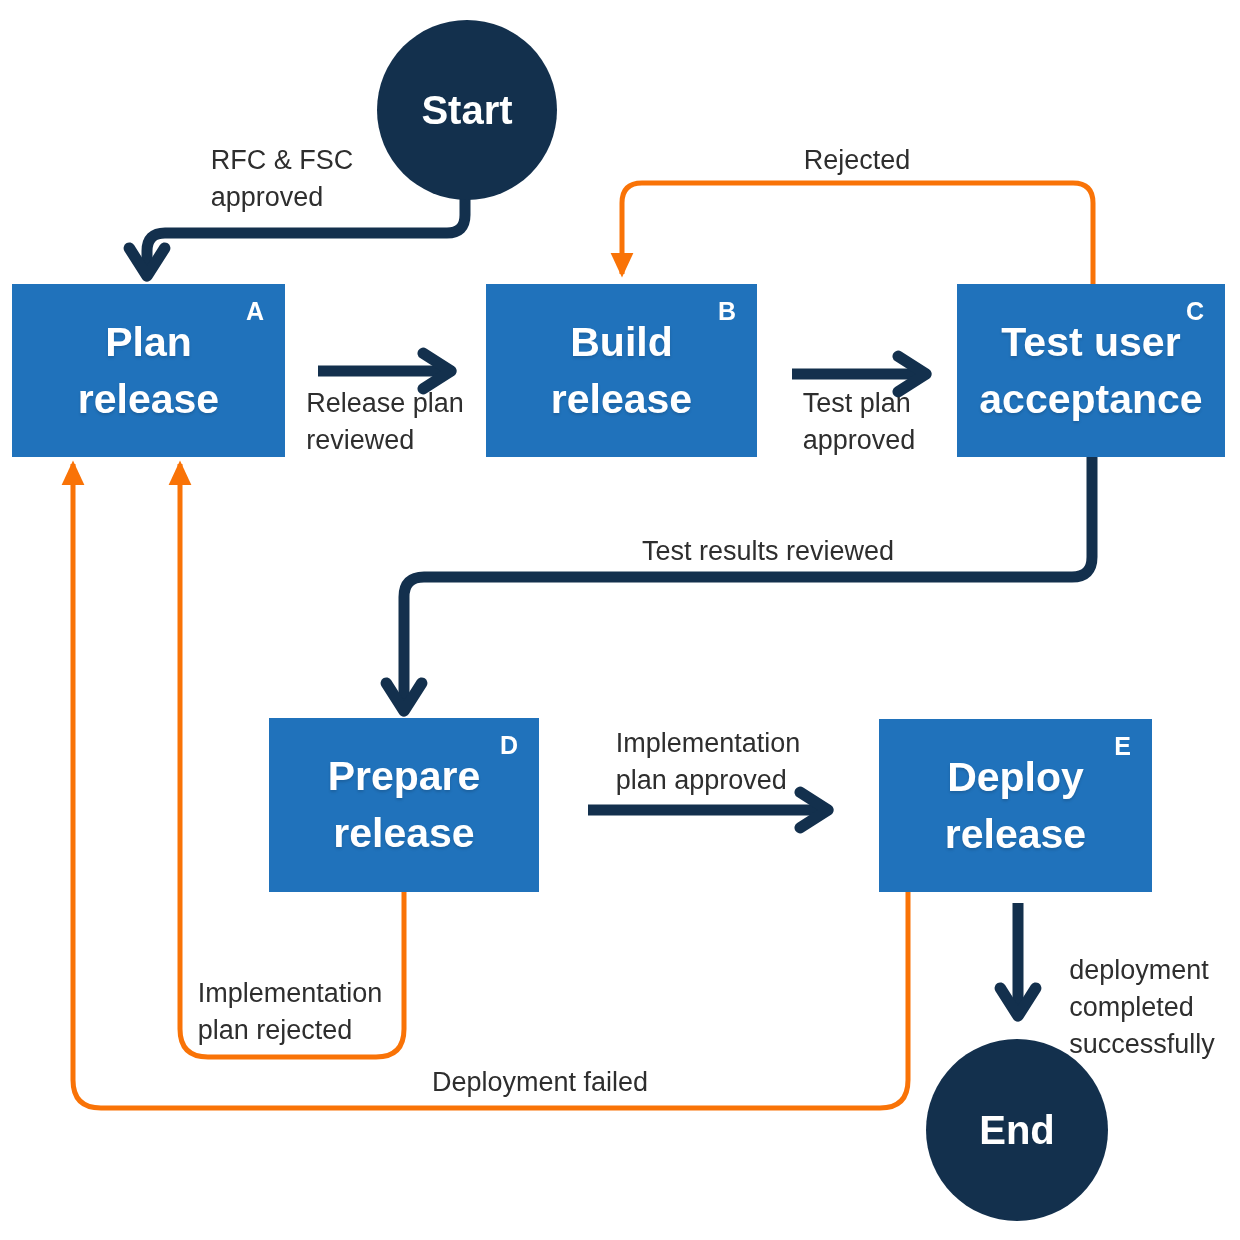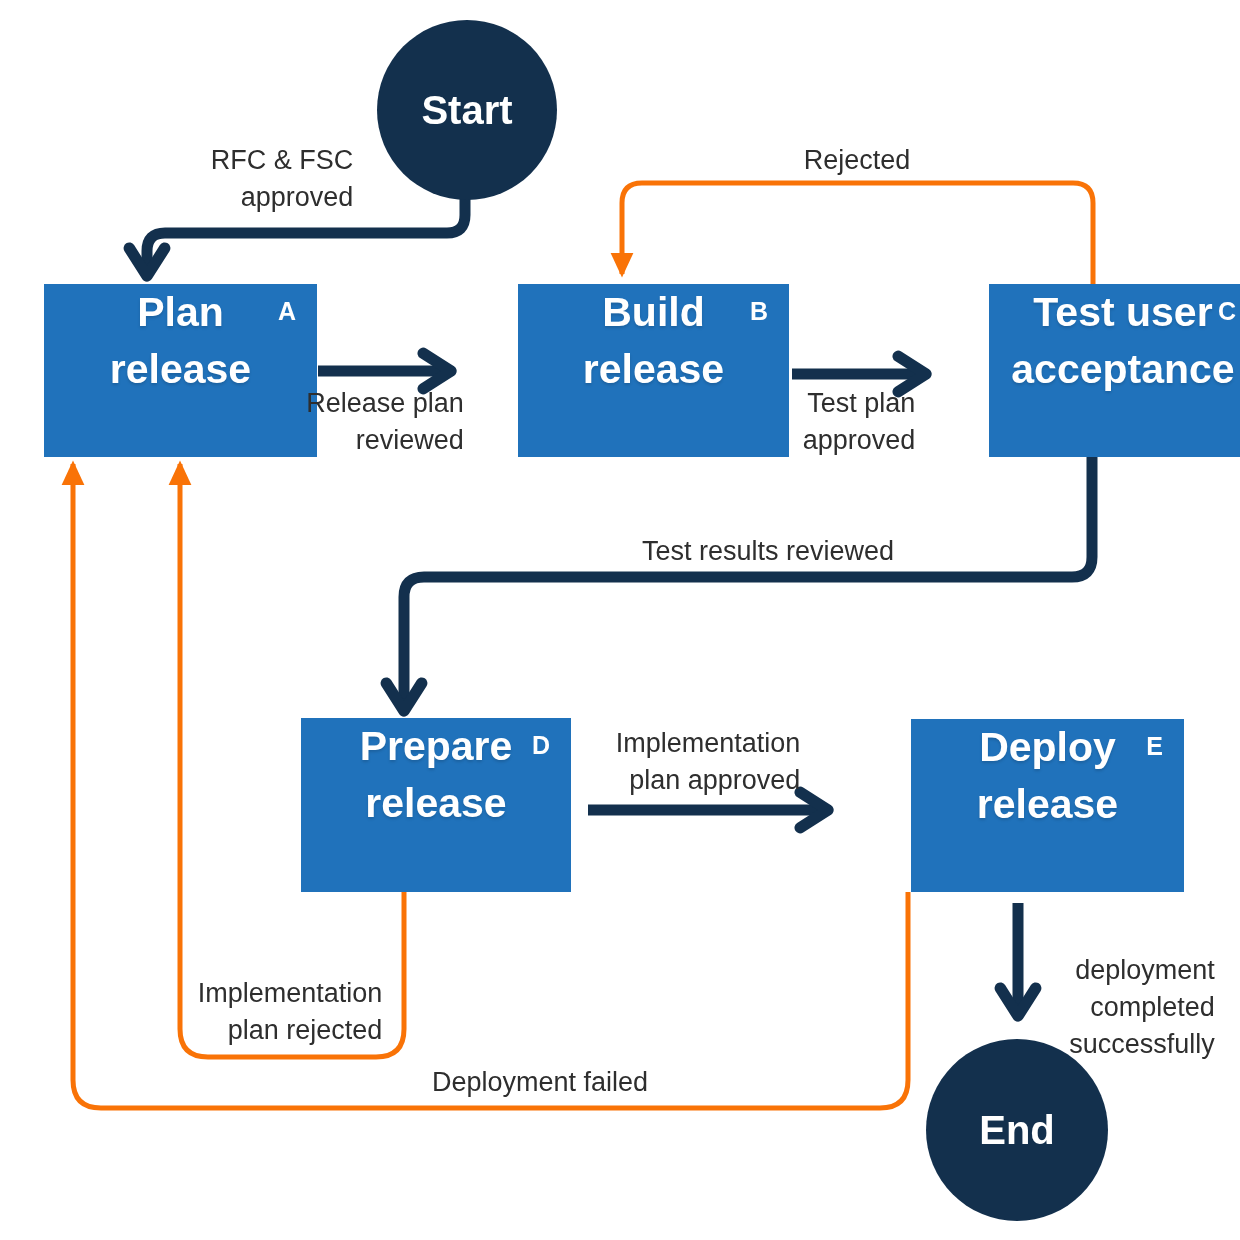--- a/index.html
+++ b/index.html
@@ -8,38 +8,38 @@
     font-family:"Liberation Sans", sans-serif; overflow:hidden;
   }
   #edges { position:absolute; left:0; top:0; width:1240px; height:1240px; }
   .edge-navy   { stroke:var(--navy);   stroke-width:11; fill:none; stroke-linejoin:round; }
   .edge-orange { stroke:var(--orange); stroke-width:5;  fill:none; stroke-linejoin:round; }
   .mk-navy     { stroke:var(--navy); fill:none; stroke-linecap:round; stroke-linejoin:round; }
   .mk-orange   { fill:var(--orange); stroke:none; }
 
   .box {
     position:absolute; background:var(--blue); color:#ffffff;
-    display:flex; align-items:flex-start; justify-content:center;margin-left:32px;
+    display:flex; align-items:center; justify-content:center;
   }
   .box-label {
     white-space:pre-line; text-align:center; font-weight:bold;
     font-size:41px; line-height:57px; text-shadow:0 2px 3px rgba(0,0,0,0.15);
   }
   .box-letter {
     position:absolute; top:13px; right:21px;
     font-size:25px; font-weight:bold; color:#ffffff;
   }
   .circle {
     position:absolute; border-radius:50%; background:var(--navy); color:#ffffff;
     display:flex; align-items:center; justify-content:center;
     font-weight:bold; font-size:40px;
   }
   .edge-label {
     position:absolute; transform:translate(-50%,-50%);
-    white-space:pre-line; text-align:right;
+    white-space:pre-line; text-align:left;
     font-size:27px; line-height:37px; font-weight:300; color:var(--label);
   }
 </style>
 </head>
 <body>
 
 <div id="canvas">
 
   <svg id="edges" viewBox="0 0 1240 1240" xmlns="http://www.w3.org/2000/svg">
     <defs>

